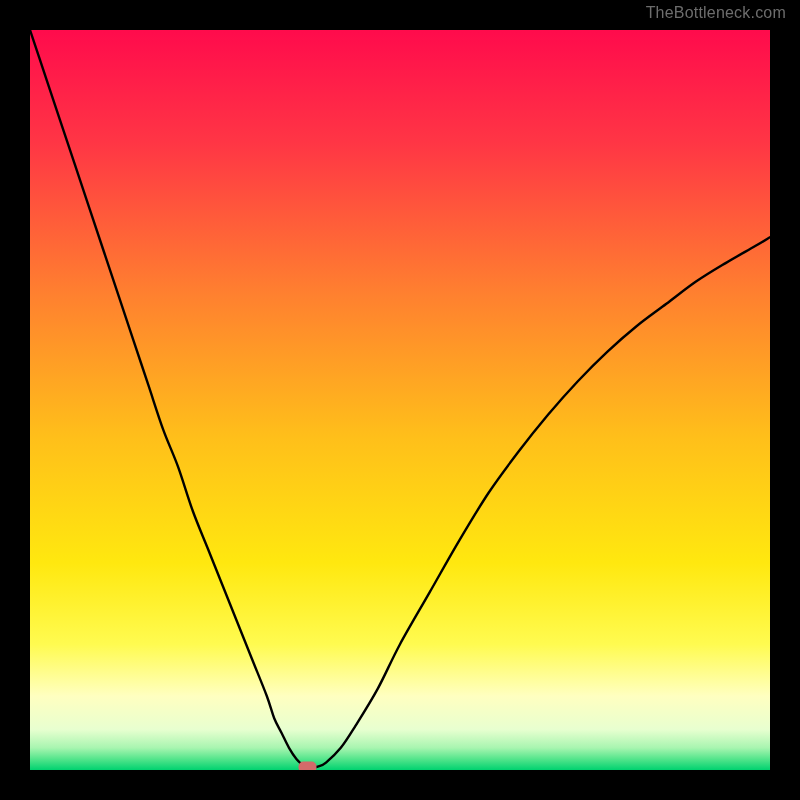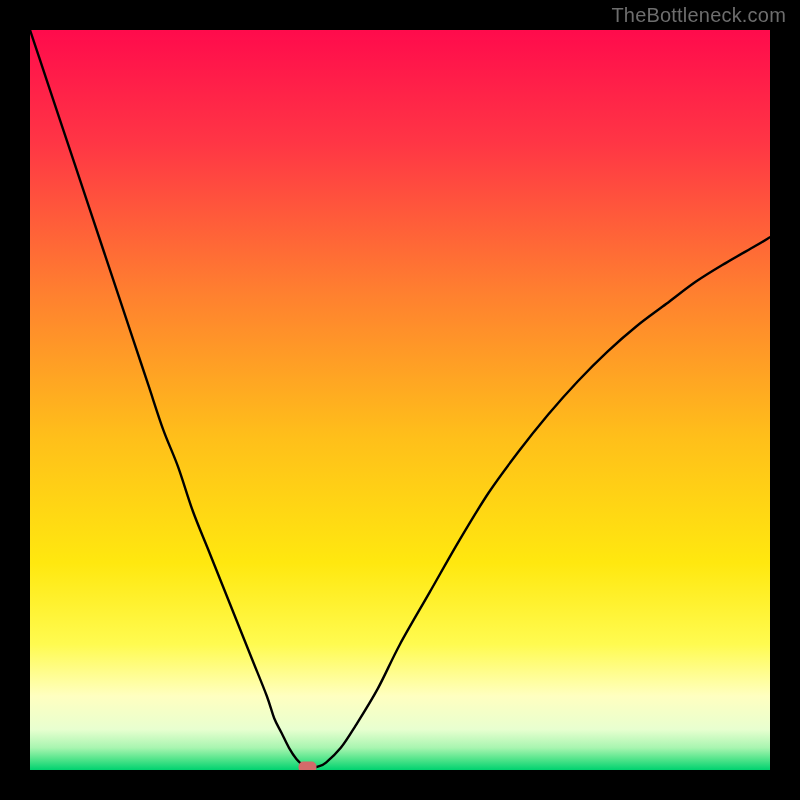--- a/index.html
+++ b/index.html
@@ -15,21 +15,21 @@
     inset: 0;
     display: flex;
     justify-content: center;
     align-items: center;
   }
   .watermark {
     position: absolute;
     top: 4px;
     right: 14px;
     color: #6d6d6d;
-    font-size: 20px;
+    font-size: 16px;
     font-weight: 400;
     letter-spacing: 0.2px;
   }
   .plot-area {
     position: absolute;
     left: 30px;
     top: 30px;
     width: 740px;
     height: 740px;
     overflow: hidden;

